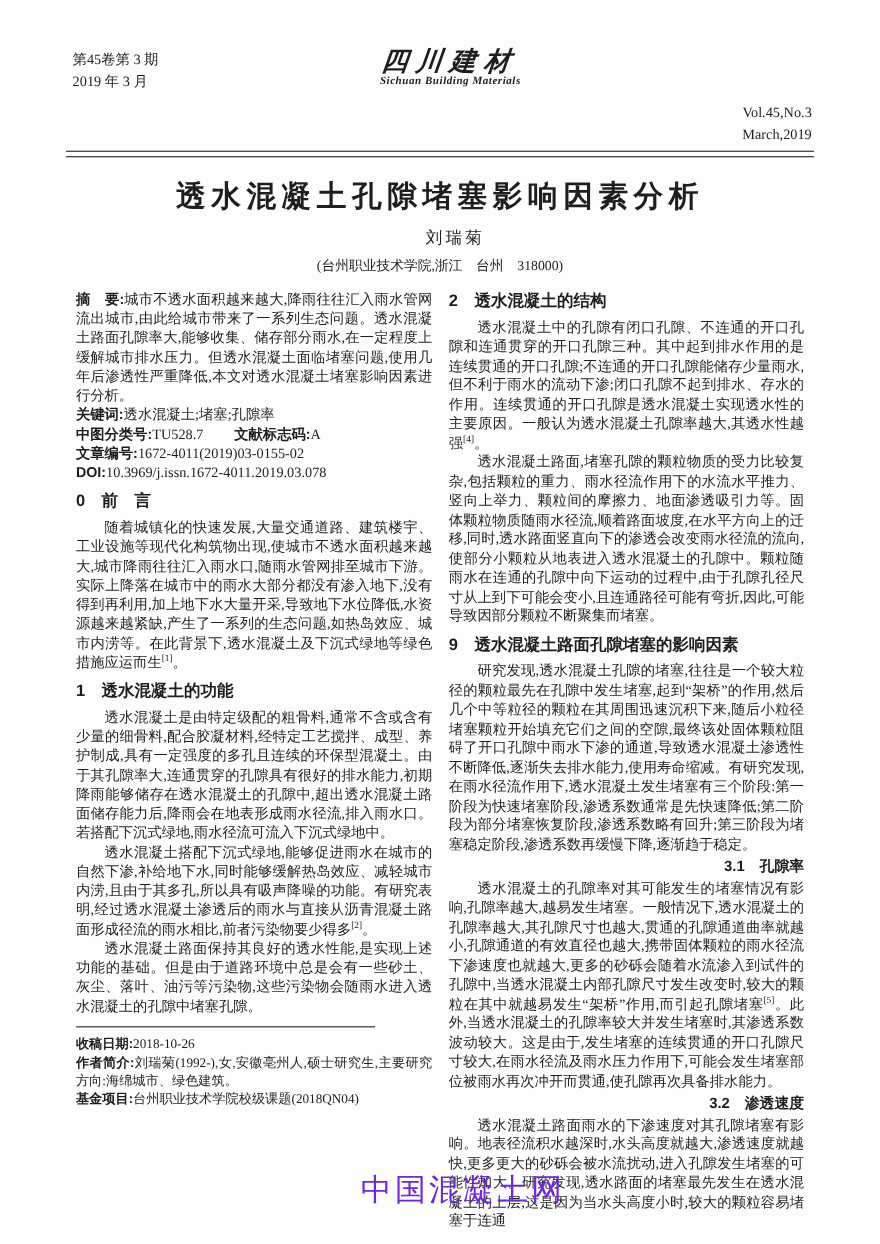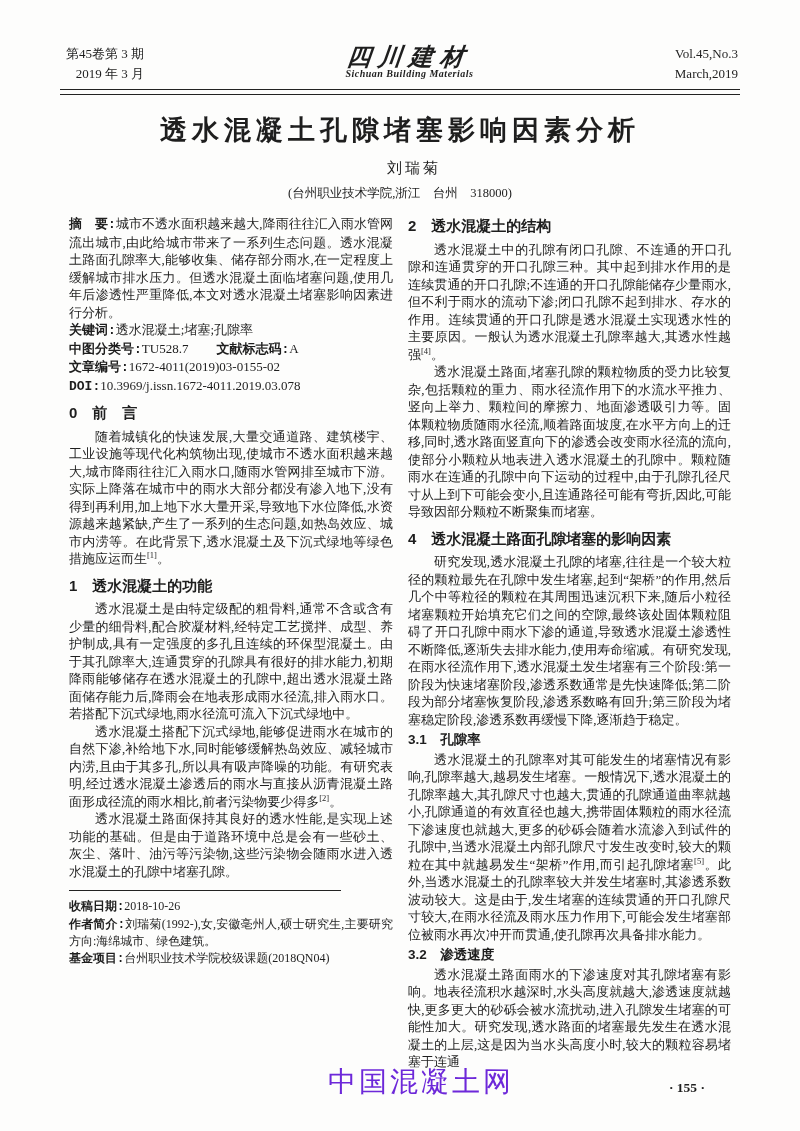--- a/index.html
+++ b/index.html
@@ -4,45 +4,45 @@
 <style>
   html,body { margin:0; padding:0; background:#e8e8e6; }
   .page {
     position:relative; width:800px; height:1131px; margin:0 auto;
     background:#fdfdfc; color:#1e1e1e; overflow:hidden;
     font-family:"Liberation Serif","DejaVu Serif",serif;
   }
   
   .hdr { display:flex; justify-content:space-between; align-items:flex-start;
          padding:44px 62px 0 66px; }
-  .hdr-left, .hdr-right { font-size:13px; line-height:20px;text-align:right; }
-  .hdr-right { text-align:right; }
+  .hdr-left, .hdr-right { font-size:13px; line-height:20px; }
+  .hdr-right { text-align:right;margin-top:48px; }
   .hdr-center { text-align:center; margin-top:2px; }
   .logo-cn { font-size:24px; font-weight:700; font-style:italic;
              letter-spacing:7px; transform:skewX(-6deg); line-height:22px; }
   .logo-en { font-size:10px; font-style:italic; font-weight:700; letter-spacing:0.5px; }
   .double-rule { margin:5px 60px 0 60px; height:4px;
                  border-top:1.6px solid #222; border-bottom:1.6px solid #222; }
   
   .title { text-align:center; font-size:27px; font-weight:700; letter-spacing:5px;
            margin:17px 0 0 0; font-family:"Liberation Serif","DejaVu Serif",serif; }
   .author { text-align:center; font-size:15px; letter-spacing:3px; margin-top:11px;margin-left:28px; }
   .affil  { text-align:center; font-size:12.5px; margin-top:7px; }
   
   .columns { display:flex; gap:15px; padding:0 69px; margin-top:13px; }
   .col { width:324px; font-size:13px; line-height:17.5px; text-align:justify; }
   .col p { margin:0; text-indent:2em; }
   .col p.noindent { text-indent:0; }
-  .lbl { font-weight:700; font-family:Liberation Mono, monospace;margin-top:44px; }
+  .lbl { font-weight:700; font-family:Liberation Sans, sans-serif;margin-top:44px; }
   .metaline { text-indent:0; }
   .clc-row { display:flex; gap:28px; }
   .sec-h { font-size:15px; font-weight:700; margin:9px 0 6px 0;
            font-family:"Liberation Sans","DejaVu Sans",sans-serif; text-align:left; }
-  .sub-h { font-size:13.5px; font-weight:700; margin:3px 0 2px 0;
-           font-family:"Liberation Sans","DejaVu Sans",sans-serif; text-align:left; }
+  .sub-h { font-size:13.5px; font-weight:700; margin:3px 0 2px 16px;
+           font-family:"Liberation Sans","DejaVu Sans",sans-serif; text-align:right; }
   sup { font-size:8.5px; line-height:0; }
   
   .footnote { margin-top:10px; border-top:1.3px solid #222; width:272px;
               padding-top:7px; }
   .footnote-inner { width:324px; font-size:12px; line-height:16.5px; }
   .footnote-inner p { text-indent:0; margin:0; }
   
   .pageno { text-align:right; font-size:13.5px; margin-top:8px; padding-right:26px;font-weight:bold; }
   .watermark { position:absolute; left:328px; top:1063px; font-size:28px;
                letter-spacing:3px; font-family:"Liberation Sans","DejaVu Sans",sans-serif; }
@@ -98,21 +98,21 @@
         <p><span class="lbl">作者简介:</span><span>刘瑞菊(1992-),女,安徽亳州人,硕士研究生,主要研究方向:海绵城市、绿色建筑。</span></p>
         <p><span class="lbl">基金项目:</span><span>台州职业技术学院校级课题(2018QN04)</span></p>
       </div>
     </div>
 
     <div class="col">
       <div class="sec-h" style="margin-top:2px">2　透水混凝土的结构</div>
       <p>透水混凝土中的孔隙有闭口孔隙、不连通的开口孔隙和连通贯穿的开口孔隙三种。其中起到排水作用的是连续贯通的开口孔隙;不连通的开口孔隙能储存少量雨水,但不利于雨水的流动下渗;闭口孔隙不起到排水、存水的作用。连续贯通的开口孔隙是透水混凝土实现透水性的主要原因。一般认为透水混凝土孔隙率越大,其透水性越强<sup>[4]</sup>。</p>
       <p>透水混凝土路面,堵塞孔隙的颗粒物质的受力比较复杂,包括颗粒的重力、雨水径流作用下的水流水平推力、竖向上举力、颗粒间的摩擦力、地面渗透吸引力等。固体颗粒物质随雨水径流,顺着路面坡度,在水平方向上的迁移,同时,透水路面竖直向下的渗透会改变雨水径流的流向,使部分小颗粒从地表进入透水混凝土的孔隙中。颗粒随雨水在连通的孔隙中向下运动的过程中,由于孔隙孔径尺寸从上到下可能会变小,且连通路径可能有弯折,因此,可能导致因部分颗粒不断聚集而堵塞。</p>
 
-      <div class="sec-h">4　透水混凝土路面孔隙堵塞的影响因素</div>
+      <div class="sec-h">9　透水混凝土路面孔隙堵塞的影响因素</div>
       <p>研究发现,透水混凝土孔隙的堵塞,往往是一个较大粒径的颗粒最先在孔隙中发生堵塞,起到“架桥”的作用,然后几个中等粒径的颗粒在其周围迅速沉积下来,随后小粒径堵塞颗粒开始填充它们之间的空隙,最终该处固体颗粒阻碍了开口孔隙中雨水下渗的通道,导致透水混凝土渗透性不断降低,逐渐失去排水能力,使用寿命缩减。有研究发现,在雨水径流作用下,透水混凝土发生堵塞有三个阶段:第一阶段为快速堵塞阶段,渗透系数通常是先快速降低;第二阶段为部分堵塞恢复阶段,渗透系数略有回升;第三阶段为堵塞稳定阶段,渗透系数再缓慢下降,逐渐趋于稳定。</p>
 
       <div class="sub-h">3.1　孔隙率</div>
       <p>透水混凝土的孔隙率对其可能发生的堵塞情况有影响,孔隙率越大,越易发生堵塞。一般情况下,透水混凝土的孔隙率越大,其孔隙尺寸也越大,贯通的孔隙通道曲率就越小,孔隙通道的有效直径也越大,携带固体颗粒的雨水径流下渗速度也就越大,更多的砂砾会随着水流渗入到试件的孔隙中,当透水混凝土内部孔隙尺寸发生改变时,较大的颗粒在其中就越易发生“架桥”作用,而引起孔隙堵塞<sup>[5]</sup>。此外,当透水混凝土的孔隙率较大并发生堵塞时,其渗透系数波动较大。这是由于,发生堵塞的连续贯通的开口孔隙尺寸较大,在雨水径流及雨水压力作用下,可能会发生堵塞部位被雨水再次冲开而贯通,使孔隙再次具备排水能力。</p>
 
       <div class="sub-h">3.2　渗透速度</div>
       <p>透水混凝土路面雨水的下渗速度对其孔隙堵塞有影响。地表径流积水越深时,水头高度就越大,渗透速度就越快,更多更大的砂砾会被水流扰动,进入孔隙发生堵塞的可能性加大。研究发现,透水路面的堵塞最先发生在透水混凝土的上层,这是因为当水头高度小时,较大的颗粒容易堵塞于连通</p>
 
       <div class="pageno">· 155 ·</div>
     </div>

